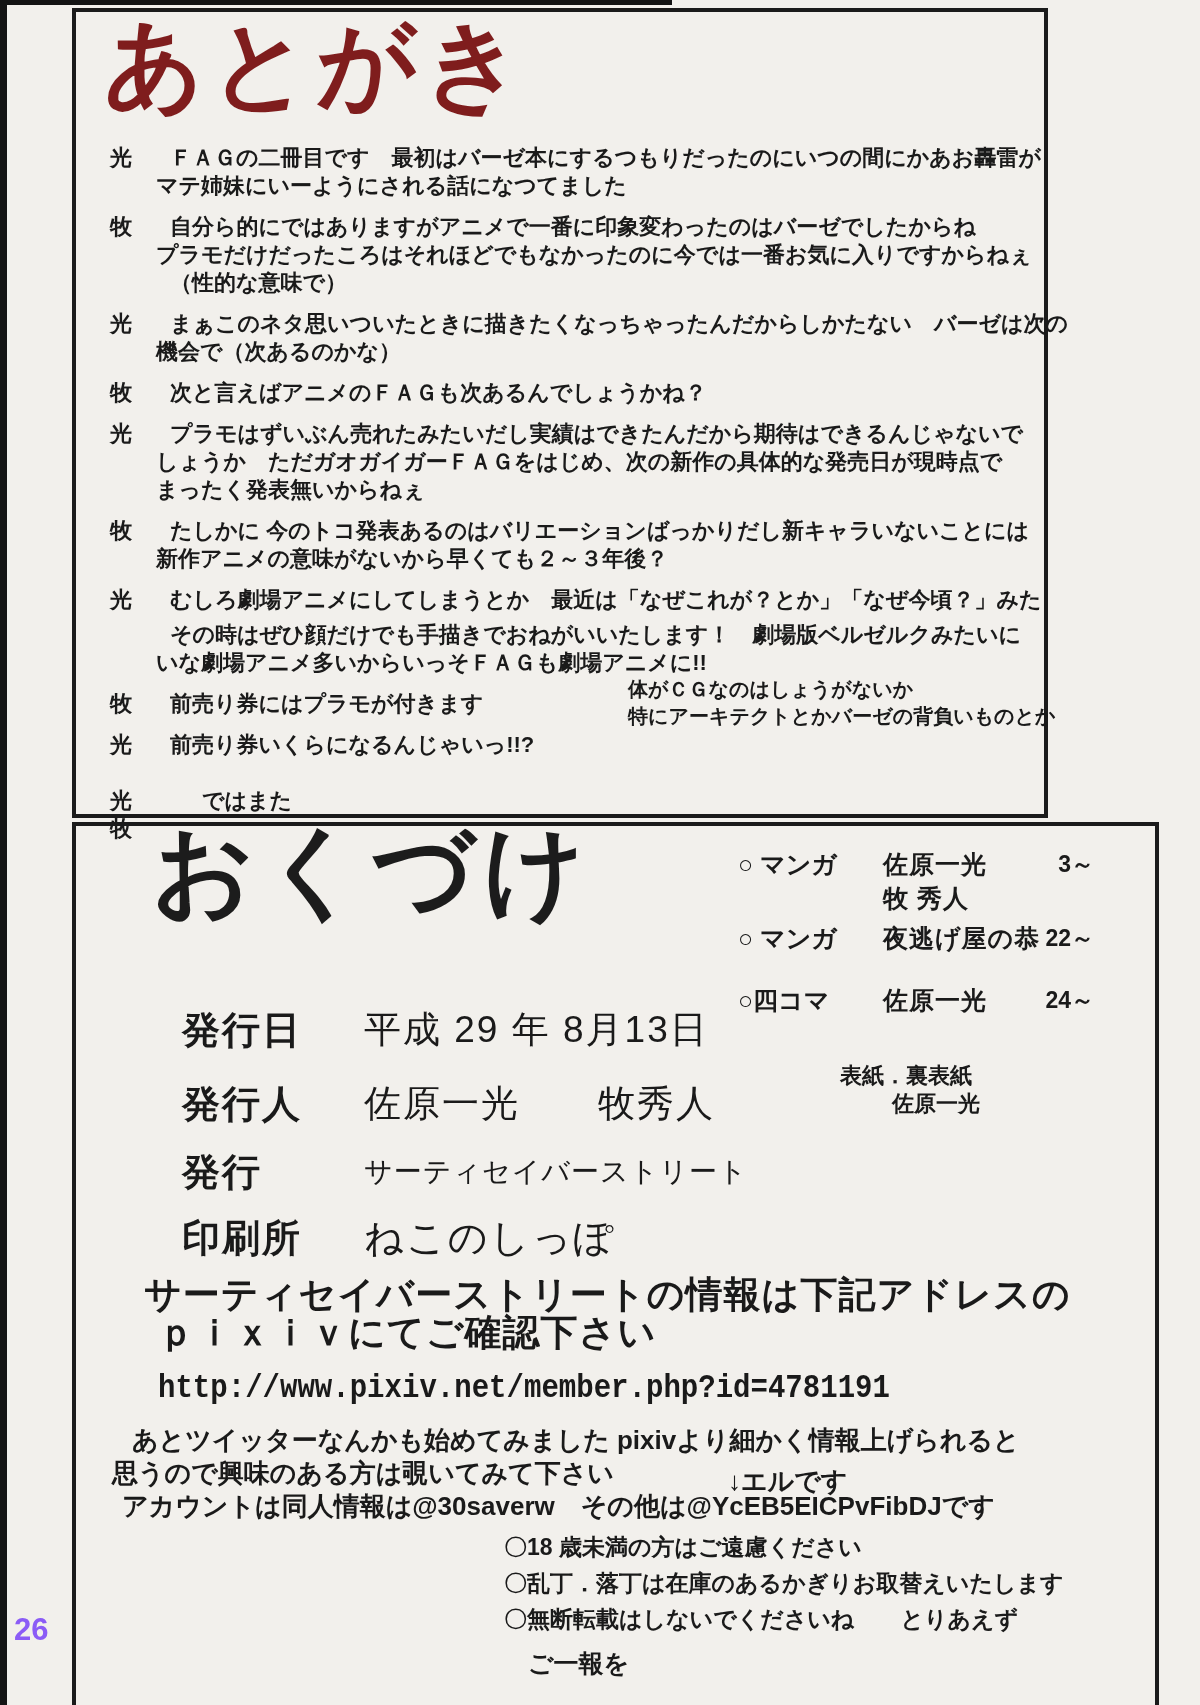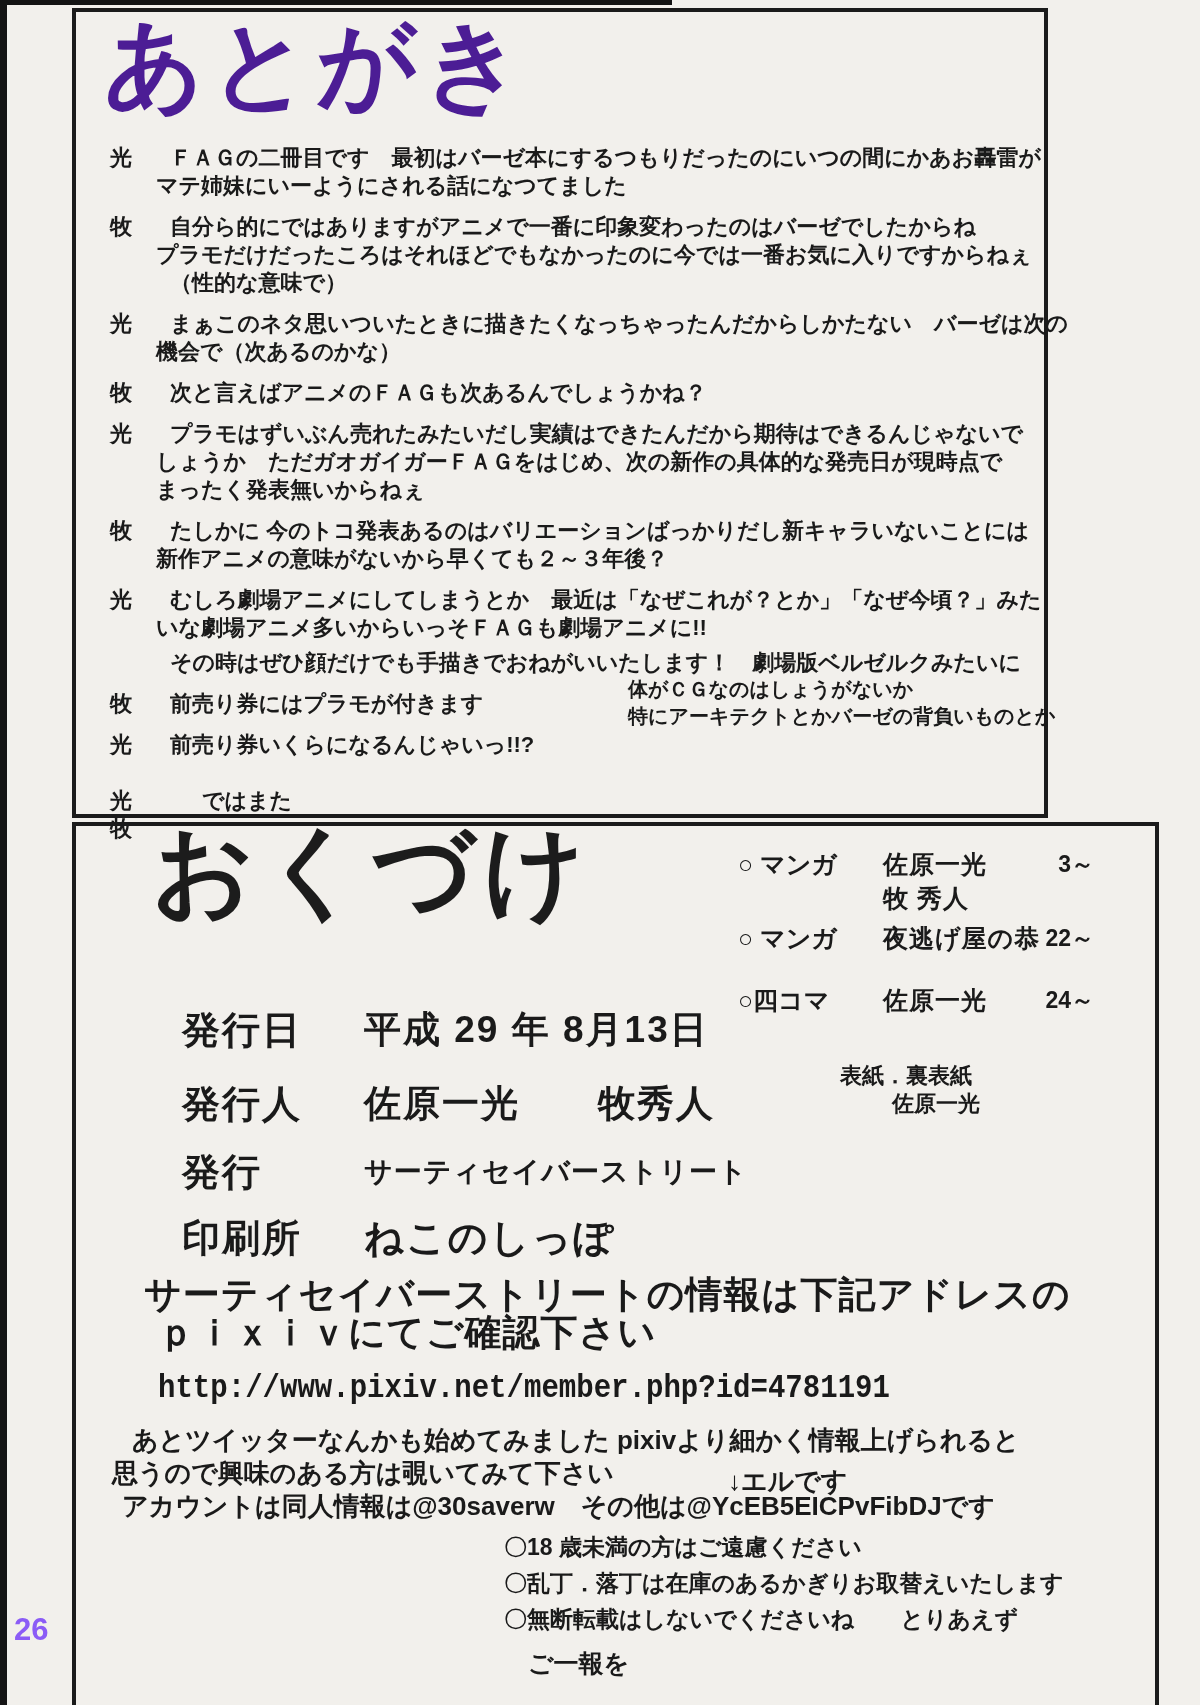--- a/index.html
+++ b/index.html
@@ -11,21 +11,21 @@
   .page{position:absolute;inset:0;}
   .edge-left{position:absolute;left:0;top:0;width:7px;height:1705px;background:#141414;}
   .edge-top{position:absolute;left:0;top:0;width:672px;height:5px;background:#141414;}
 
   .box{position:absolute;border:4px solid #1b1b1b;background:transparent;}
   .top-box{left:72px;top:8px;width:968px;height:802px;}
   .bottom-box{left:72px;top:822px;width:1079px;height:920px;}
 
   .atogaki-title{
     position:absolute;left:28px;top:-4px;margin:0;
-    font-size:98px;font-weight:800;letter-spacing:6px;line-height:1.15;color:#4c1d95;
+    font-size:98px;font-weight:800;letter-spacing:6px;line-height:1.15;color:#7f1d1d;
   }
   .dialogue{position:absolute;left:18px;top:132px;right:12px;}
   .drow{display:flex;line-height:28px;font-size:22px;letter-spacing:0px;}
   .drow .sp{flex:0 0 62px;padding-left:16px;box-sizing:border-box;letter-spacing:4px;}
   .drow .tx{flex:1;white-space:nowrap;}
   .tx.ind{padding-left:14px;}
   .tx.ind2{padding-left:46px;}
   .mu{margin-top:13px;}
   .ms{margin-top:7px;}
   .ml{margin-top:28px;}
@@ -39,21 +39,21 @@
   .crow{display:flex;line-height:32px;white-space:nowrap;}
   .crow .ccat{flex:0 0 145px;}
   .crow .cname{flex:0 0 150px;letter-spacing:1px;}
   .crow .cpages{flex:1;text-align:right;font-size:23px;padding-right:4px;}
   .crow2{margin-top:2px;}
   .mt8{margin-top:8px;}
   .mt14{margin-top:30px;}
 
   .field{position:absolute;left:106px;display:flex;white-space:nowrap;}
   .flabel{flex:0 0 182px;font-size:38px;font-weight:800;letter-spacing:2px;}
-  .fvalue{font-size:37px;font-weight:700;letter-spacing:2px;}
+  .fvalue{font-size:37px;font-weight:400;letter-spacing:2px;}
   .f-date{top:180px;line-height:48px;}
   .f-people{top:254px;line-height:48px;}
   .f-pub{top:325px;line-height:42px;}
   .f-pub .fvalue{font-size:28px;letter-spacing:1px;align-self:center;}
   .f-print{top:388px;line-height:48px;}
   .f-print .fvalue{font-size:39px;}
 
   .cover-note{position:absolute;left:764px;top:236px;font-size:22px;line-height:28px;white-space:nowrap;}
   .cover-note .cn2{padding-left:52px;}
 
@@ -135,27 +135,27 @@
           <span class="tx ind">たしかに 今のトコ発表あるのはバリエーションばっかりだし新キャラいないことには</span>
         </div>
       <div class="drow">
           <span class="sp"></span>
           <span class="tx">新作アニメの意味がないから早くても２～３年後？</span>
         </div>
       <div class="drow mu">
           <span class="sp">光</span>
           <span class="tx ind">むしろ劇場アニメにしてしまうとか　最近は「なぜこれが？とか」「なぜ今頃？」みた</span>
         </div>
+      <div class="drow ms">
+          <span class="sp"></span>
+          <span class="tx ind">その時はぜひ顔だけでも手描きでおねがいいたします！　劇場版ベルゼルクみたいに</span>
+        </div>
       <div class="drow">
           <span class="sp"></span>
           <span class="tx">いな劇場アニメ多いからいっそＦＡＧも劇場アニメに!!</span>
-        </div>
-      <div class="drow ms">
-          <span class="sp"></span>
-          <span class="tx ind">その時はぜひ顔だけでも手描きでおねがいいたします！　劇場版ベルゼルクみたいに</span>
         </div>
       <div class="drow mu">
           <span class="sp">牧</span>
           <span class="tx ind">前売り券にはプラモが付きます</span>
         </div>
       <div class="drow mu">
           <span class="sp">光</span>
           <span class="tx ind">前売り券いくらになるんじゃいっ!!?</span>
         </div>
       <div class="drow ml">

